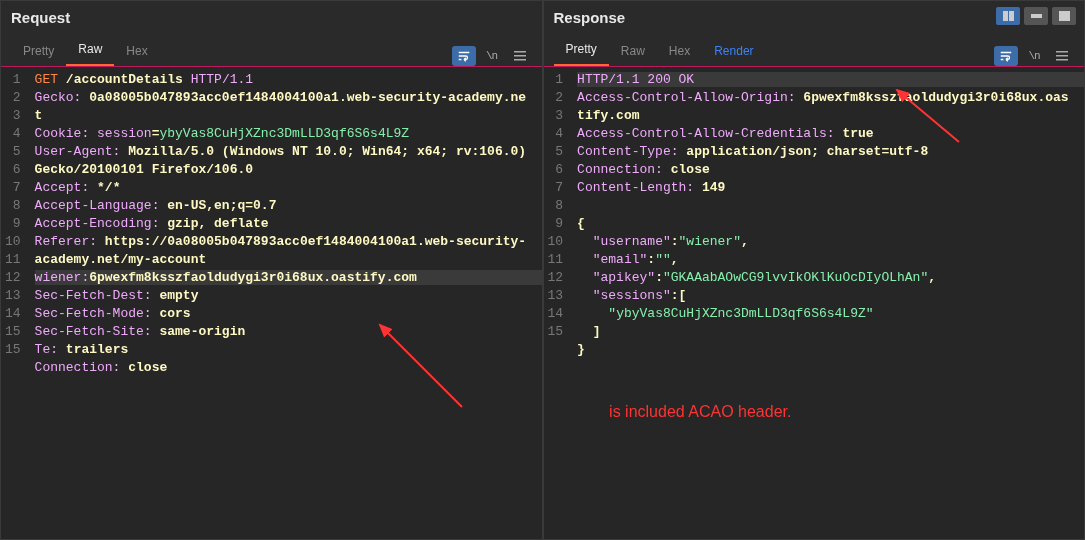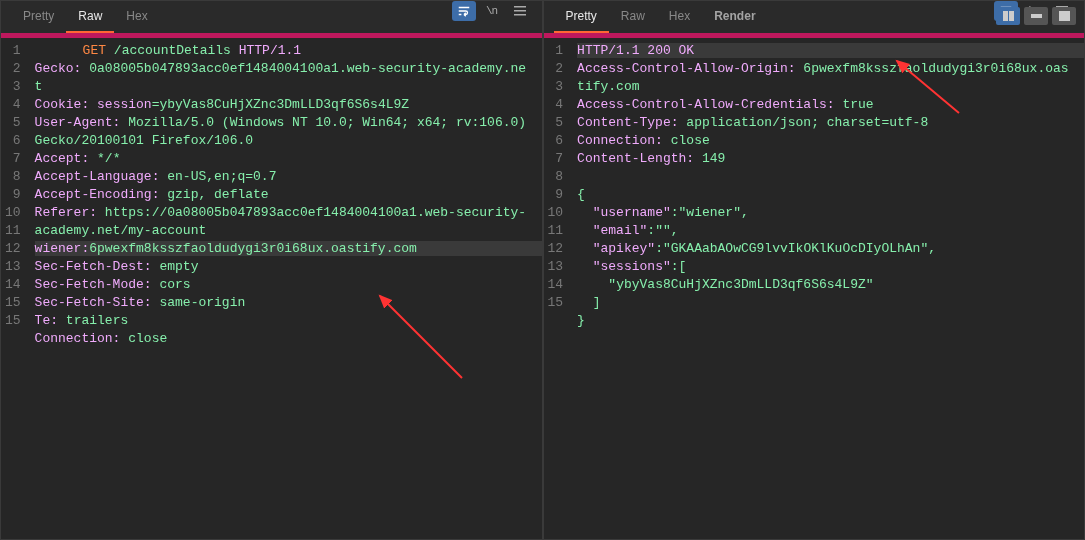--- a/index.html
+++ b/index.html
@@ -24,37 +24,37 @@
 .panel-header {
   padding: 8px 10px;
   font-family: Arial, sans-serif;
   font-size: 15px;
   font-weight: bold;
   color: #e8e8e8;
   background: #2a2a2a;
 }
 .tabs-row {
   display: flex;
-  align-items: flex-start;
+  align-items: flex-end;
   padding: 0 10px;
-  border-bottom: 5px solid #be185d;
+  border-bottom: 1px solid #be185d;
   background: #2a2a2a;
 }
 .tab {
   padding: 8px 12px;
   font-family: Arial, sans-serif;
   font-size: 12px;
   color: #888;
   cursor: pointer;
 }
 .tab.active {
   color: #e8e8e8;
   border-bottom: 2px solid #ff6633;
 }
-.tab.disabled { color: #a3a3a3; font-weight: bold; }
+.tab.disabled { color: #3b82f6; }
 .tab-spacer { flex: 1; }
 .icon-btn {
   width: 24px;
   height: 20px;
   display: flex;
   align-items: center;
   justify-content: center;
   margin-left: 4px;
   cursor: pointer;
   border-radius: 3px;
@@ -105,43 +105,44 @@
   flex: 1;
   padding: 4px 8px;
   line-height: 18px;
   font-size: 13px;
   white-space: pre-wrap;
   word-break: break-all;
   color: #ccc;
   position: relative;
 }
 .hl { background: #3a3a3a; }
-.k-orange { color: #ff8844; margin-left: 48px; }
+.k-orange { color: #ff8844; }
 .k-cyan { color: #f0abfc; }
 .k-green { color: #86efac; }
-.k-white { color: #86efac; }
+.k-white { color: #fef9c3; font-weight: bold; }
 .arrow {
   position: absolute;
   color: #ff3333;
   z-index: 10;
   pointer-events: none;
 }
 .annotation {
   position: absolute;
   color: #ff3333;
   font-family: Arial, sans-serif;
   font-size: 16px;
   line-height: 20px;
   z-index: 10;
 }
 </style>
 </head>
 <body>
 
 <div class="panel">
+  <div class="panel-header">Request</div>
   <div class="tabs-row">
     <div class="tab">Pretty</div>
     <div class="tab active">Raw</div>
     <div class="tab">Hex</div>
     <div class="tab-spacer"></div>
     <div class="icon-btn blue">
       <svg viewBox="0 0 16 16" fill="none" stroke="#fff" stroke-width="1.5">
           <path d="M2 4h12M2 8h8a2 2 0 012 2v0a2 2 0 01-2 2H8m0 0l2-2m-2 2l2 2M2 12h3"></path>
         </svg>
     </div>
@@ -211,20 +212,21 @@
         <span></span>
         <span></span>
       </div>
     <div class="view-btn">
         <span style="width:11px;height:4px;margin-bottom:1px"></span>
       </div>
     <div class="view-btn single">
         <span></span>
       </div>
   </div>
+  <div class="panel-header">Response</div>
   <div class="tabs-row">
     <div class="tab active">Pretty</div>
     <div class="tab">Raw</div>
     <div class="tab">Hex</div>
     <div class="tab disabled">Render</div>
     <div class="tab-spacer"></div>
     <div class="icon-btn blue">
       <svg viewBox="0 0 16 16" fill="none" stroke="#fff" stroke-width="1.5">
           <path d="M2 4h12M2 8h8a2 2 0 012 2v0a2 2 0 01-2 2H8m0 0l2-2m-2 2l2 2M2 12h3"></path>
         </svg>
@@ -276,16 +278,17 @@
 <span class="k-white">}</span>
 <svg class="arrow" style="left:320px;top:15px;" width="80" height="70">
           <defs>
             <marker id="ah2" markerWidth="8" markerHeight="8" refX="6" refY="3" orient="auto">
               <polygon points="0 0, 7 3, 0 6" fill="#ff3333"></polygon>
             </marker>
           </defs>
           <line x1="70" y1="60" x2="8" y2="8" stroke="#ff3333" stroke-width="2" marker-end="url(#ah2)"></line>
         </svg>
 <div class="annotation" style="left:40px;top:295px;">
+  <div>is included ACAO header.</div>
 </div>
 </div>
   </div>
 </div>
 
 </body></html>

